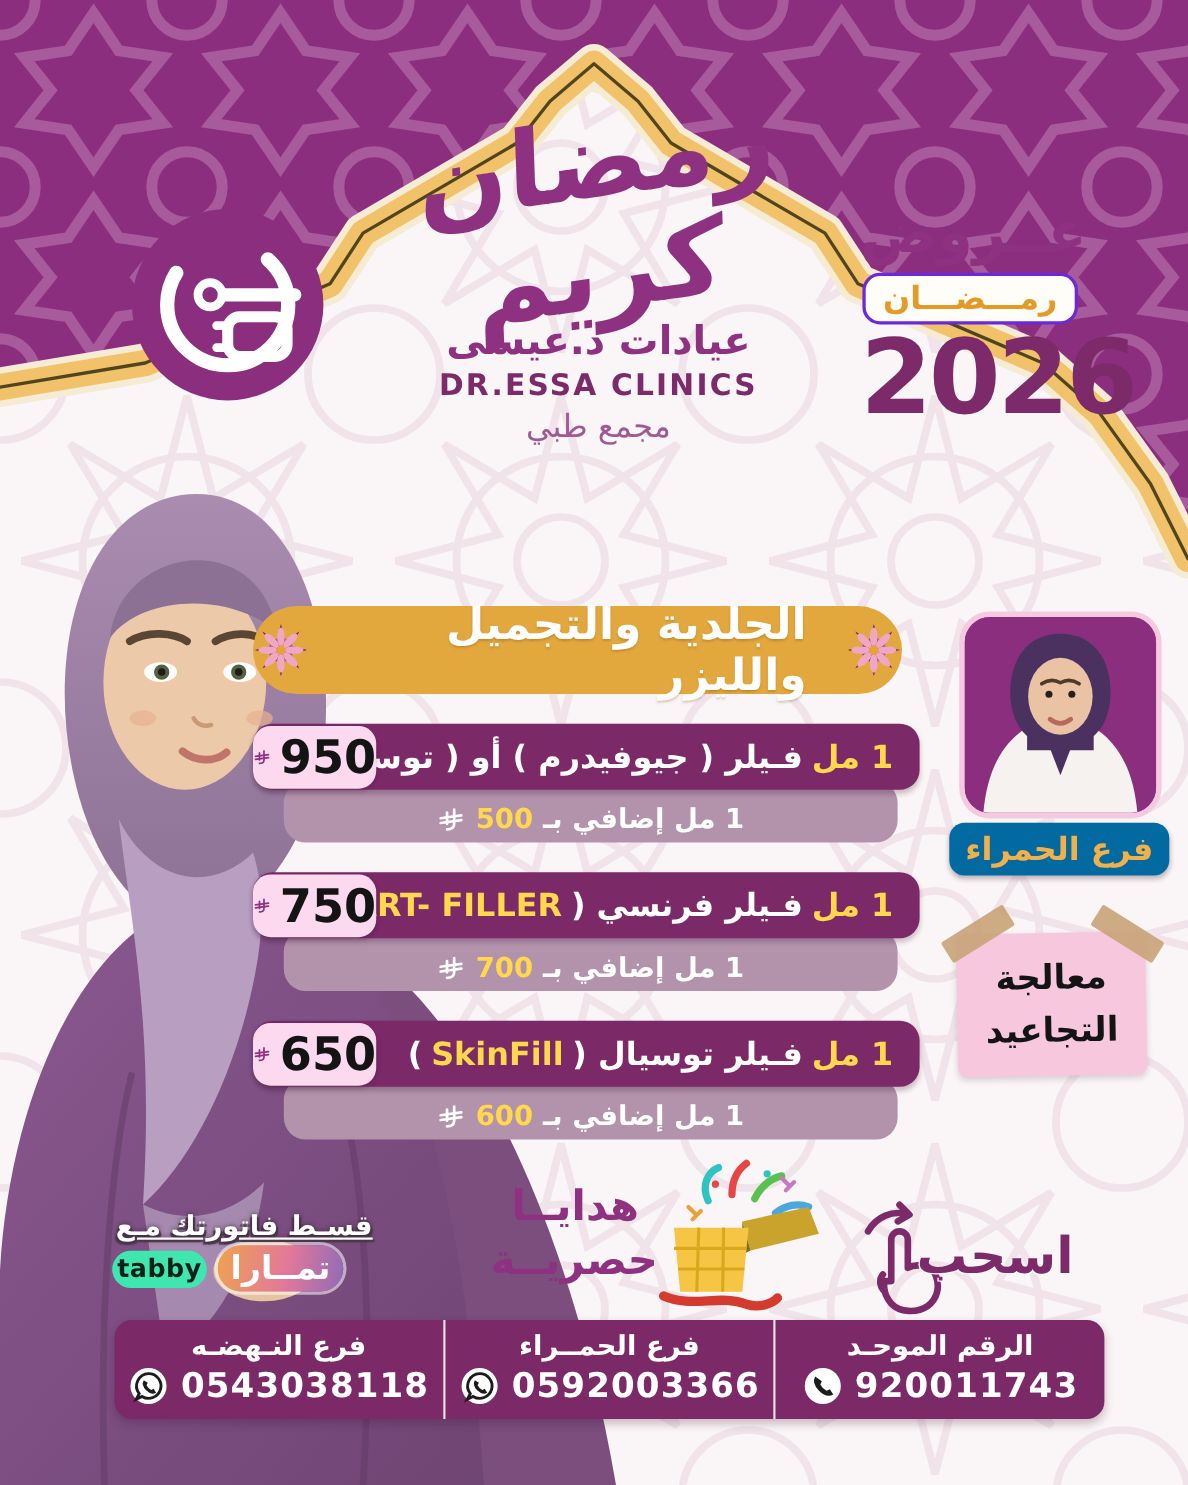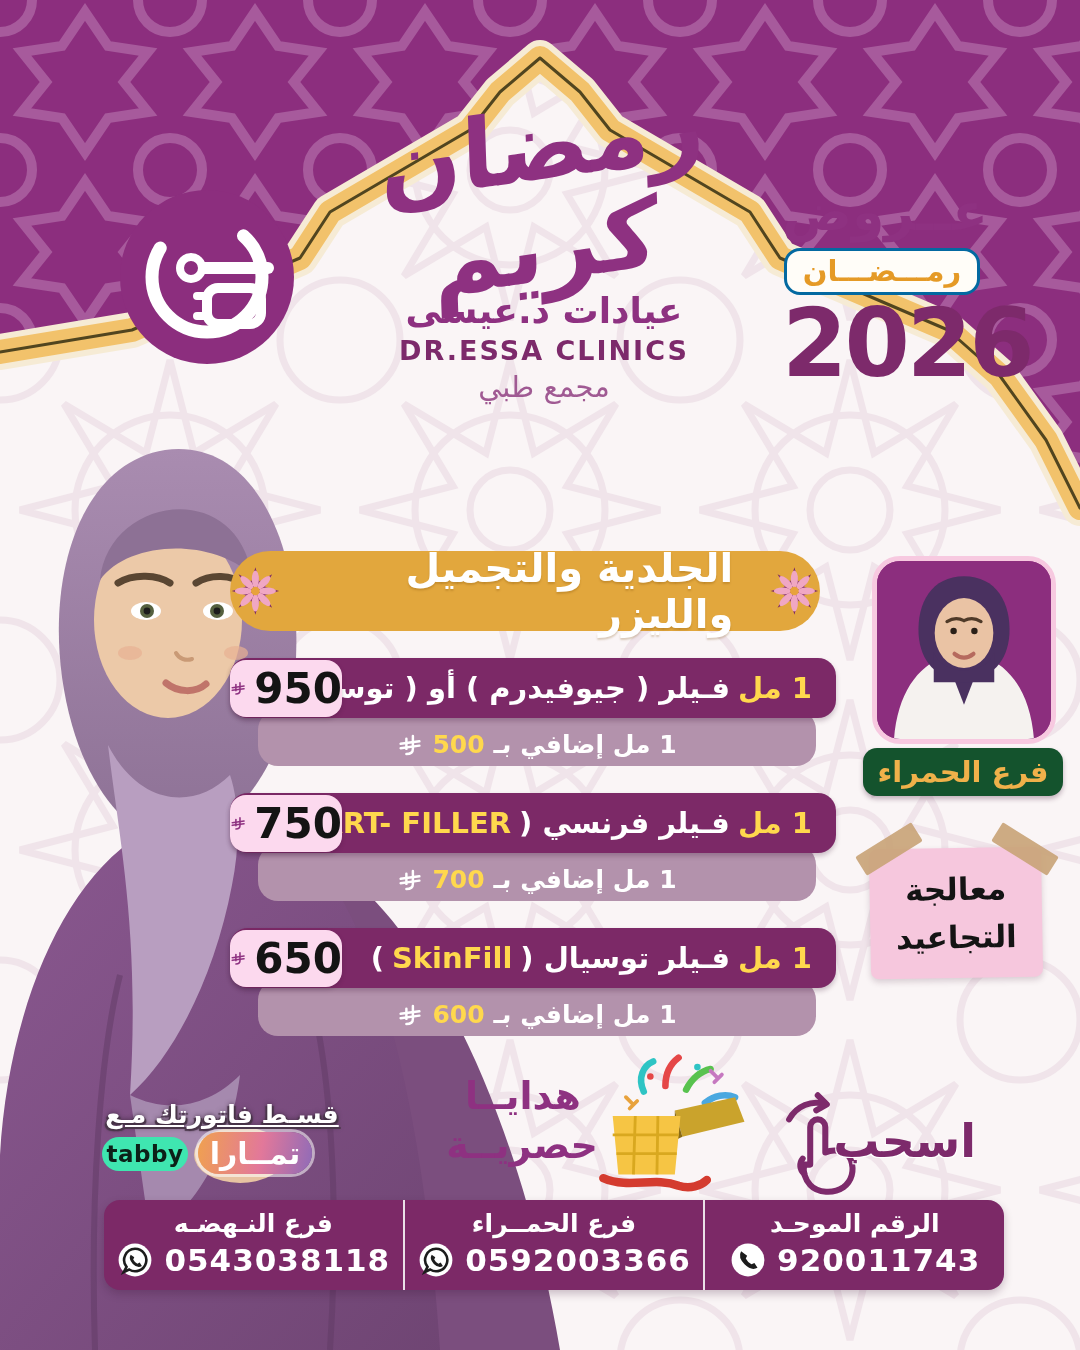--- a/index.html
+++ b/index.html
@@ -16,21 +16,21 @@
 
   .title-block{left:318px;top:108px;width:452px;z-index:4;text-align:center;}
   .calligraphy{font-size:96px;font-weight:bold;color:#8e3181;transform:rotate(-8deg) skewX(-6deg);
     line-height:1.05;height:178px;display:flex;align-items:center;justify-content:center;}
   .clinic-ar{font-size:36px;font-weight:bold;color:#8e3181;margin-top:4px;}
   .clinic-en{font-size:27px;font-weight:bold;color:#7d2a6b;letter-spacing:2px;margin-top:4px;}
   .clinic-tag{font-size:29px;color:#a05a93;margin-top:4px;}
 
   .deals-block{left:782px;top:186px;width:200px;z-index:4;text-align:center;}
   .offers-word{font-size:52px;font-weight:bold;color:#8e3181;line-height:1;}
-  .ramadan-pill{display:inline-block;margin-top:10px;border:3px solid #0369a1;border-radius:16px;
+  .ramadan-pill{display:inline-block;margin-top:10px;border:3px solid #6d28d9;border-radius:16px;
     background:#fffdf8;color:#e59a26;font-size:29px;font-weight:bold;padding:3px 16px;line-height:1.2;}
   .year{font-size:94px;font-weight:bold;color:#7d2a6b;line-height:.95;letter-spacing:-3px;margin-top:4px;}
   .deals-en{font-size:21px;font-weight:bold;color:#7d2a6b;letter-spacing:1px;margin-top:2px;}
 
   
   .section-banner{left:230px;top:551px;width:590px;height:80px;z-index:4;background:#e2a73d;
     border-radius:42px;display:flex;align-items:center;justify-content:center;gap:36px;}
   .section-title{color:#fff;font-size:40px;font-weight:bold;direction:rtl;text-shadow:0 2px 2px rgba(120,70,0,.25);}
 
   
@@ -46,21 +46,21 @@
     border-radius:16px;display:flex;align-items:center;justify-content:center;direction:rtl;gap:8px;
     z-index:3;color:#141414;font-size:42px;font-weight:bold;box-shadow:0 2px 4px rgba(60,20,50,.25);}
   .hl{color:#ffd84d;}
   .sar{color:#8e3181;}
   .sar-sm{color:#ffffff;}
   .offer-1{top:658px;} .offer-2{top:793px;} .offer-3{top:928px;}
 
   
   .doctor-card{left:872px;top:556px;width:184px;height:188px;z-index:4;border-radius:28px;
     border:5px solid #f7c9e0;overflow:hidden;box-sizing:border-box;background:#8c2e7e;}
-  .branch-badge{left:863px;top:748px;width:200px;height:48px;z-index:4;background:#14532d;
+  .branch-badge{left:863px;top:748px;width:200px;height:48px;z-index:4;background:#0369a1;
     border-radius:14px;display:flex;align-items:center;justify-content:center;color:#f0b14a;
     font-size:29px;font-weight:bold;direction:rtl;box-shadow:0 3px 5px rgba(60,20,50,.3);}
   .note{left:870px;top:848px;width:172px;height:130px;z-index:4;background:#f6c7dd;border-radius:8px;
     transform:rotate(-1deg);display:flex;flex-direction:column;align-items:center;justify-content:center;
     color:#141414;font-size:31px;font-weight:bold;line-height:1.55;direction:rtl;
     box-shadow:0 3px 6px rgba(60,20,50,.18);}
   .tape{position:absolute;width:66px;height:22px;background:#c9a478;opacity:.92;z-index:5;border-radius:2px;}
   .tape-l{left:856px;top:838px;transform:rotate(-32deg);}
   .tape-r{left:992px;top:838px;transform:rotate(32deg);}
 

